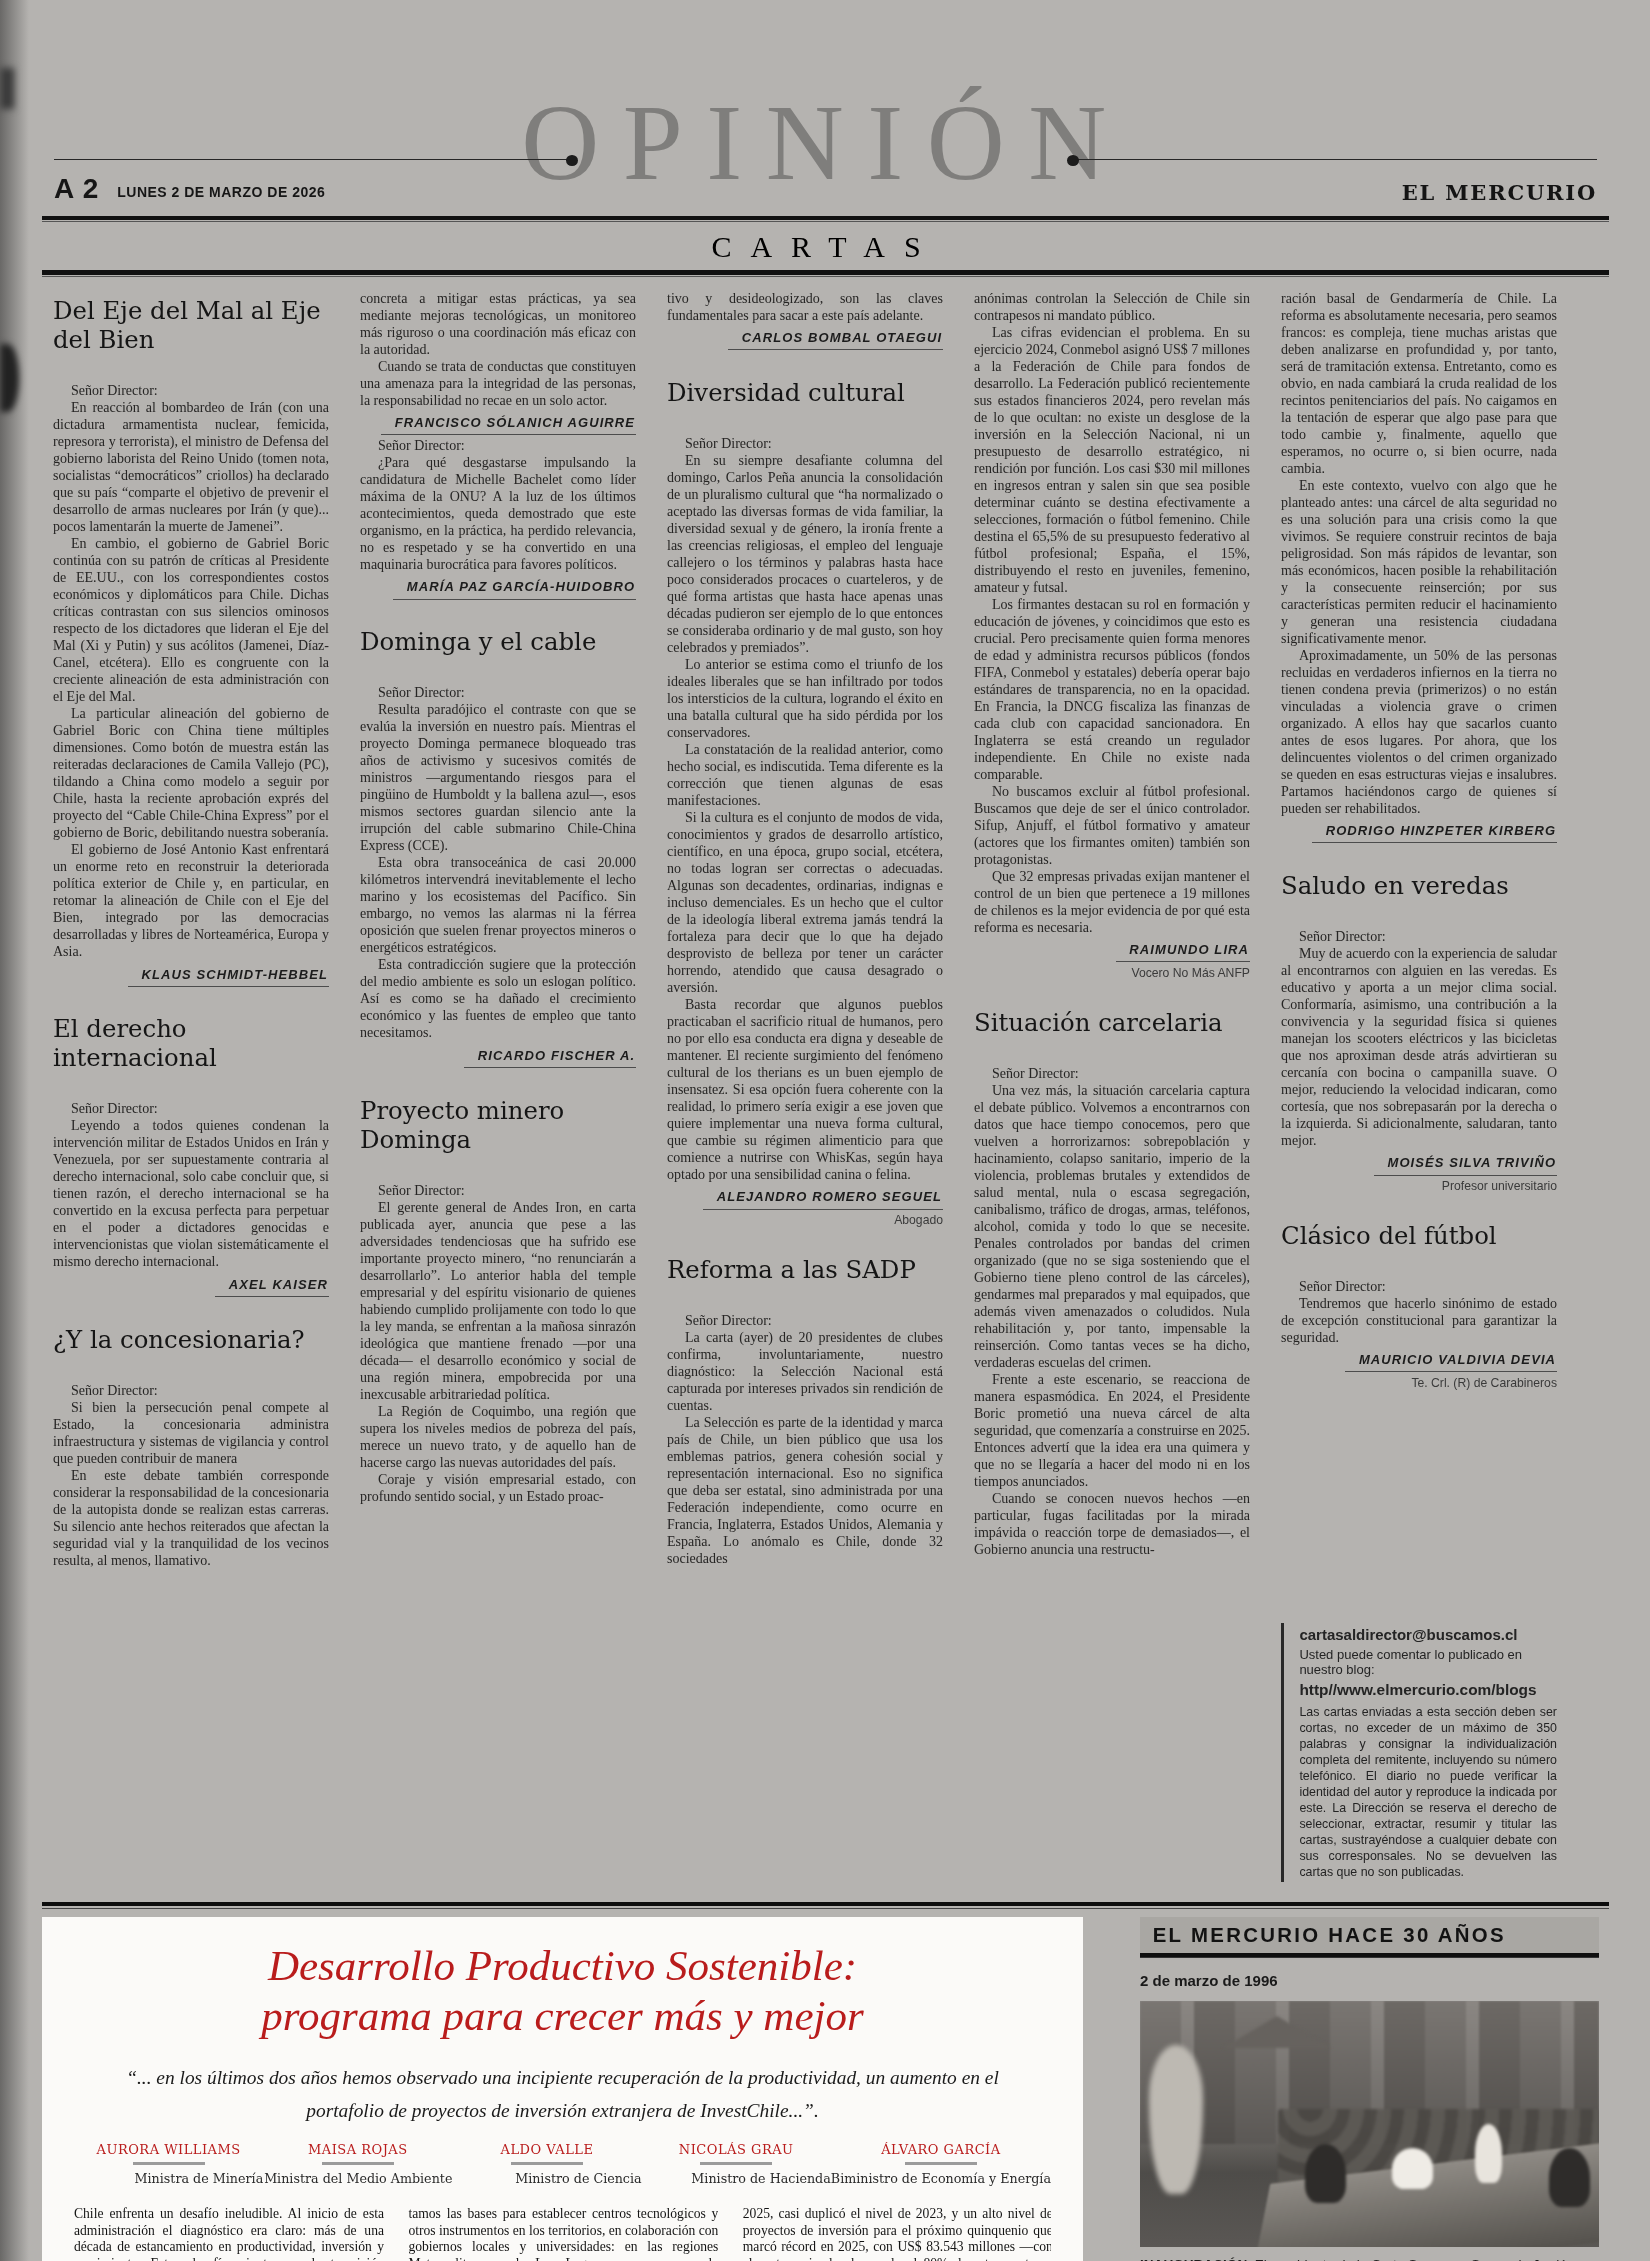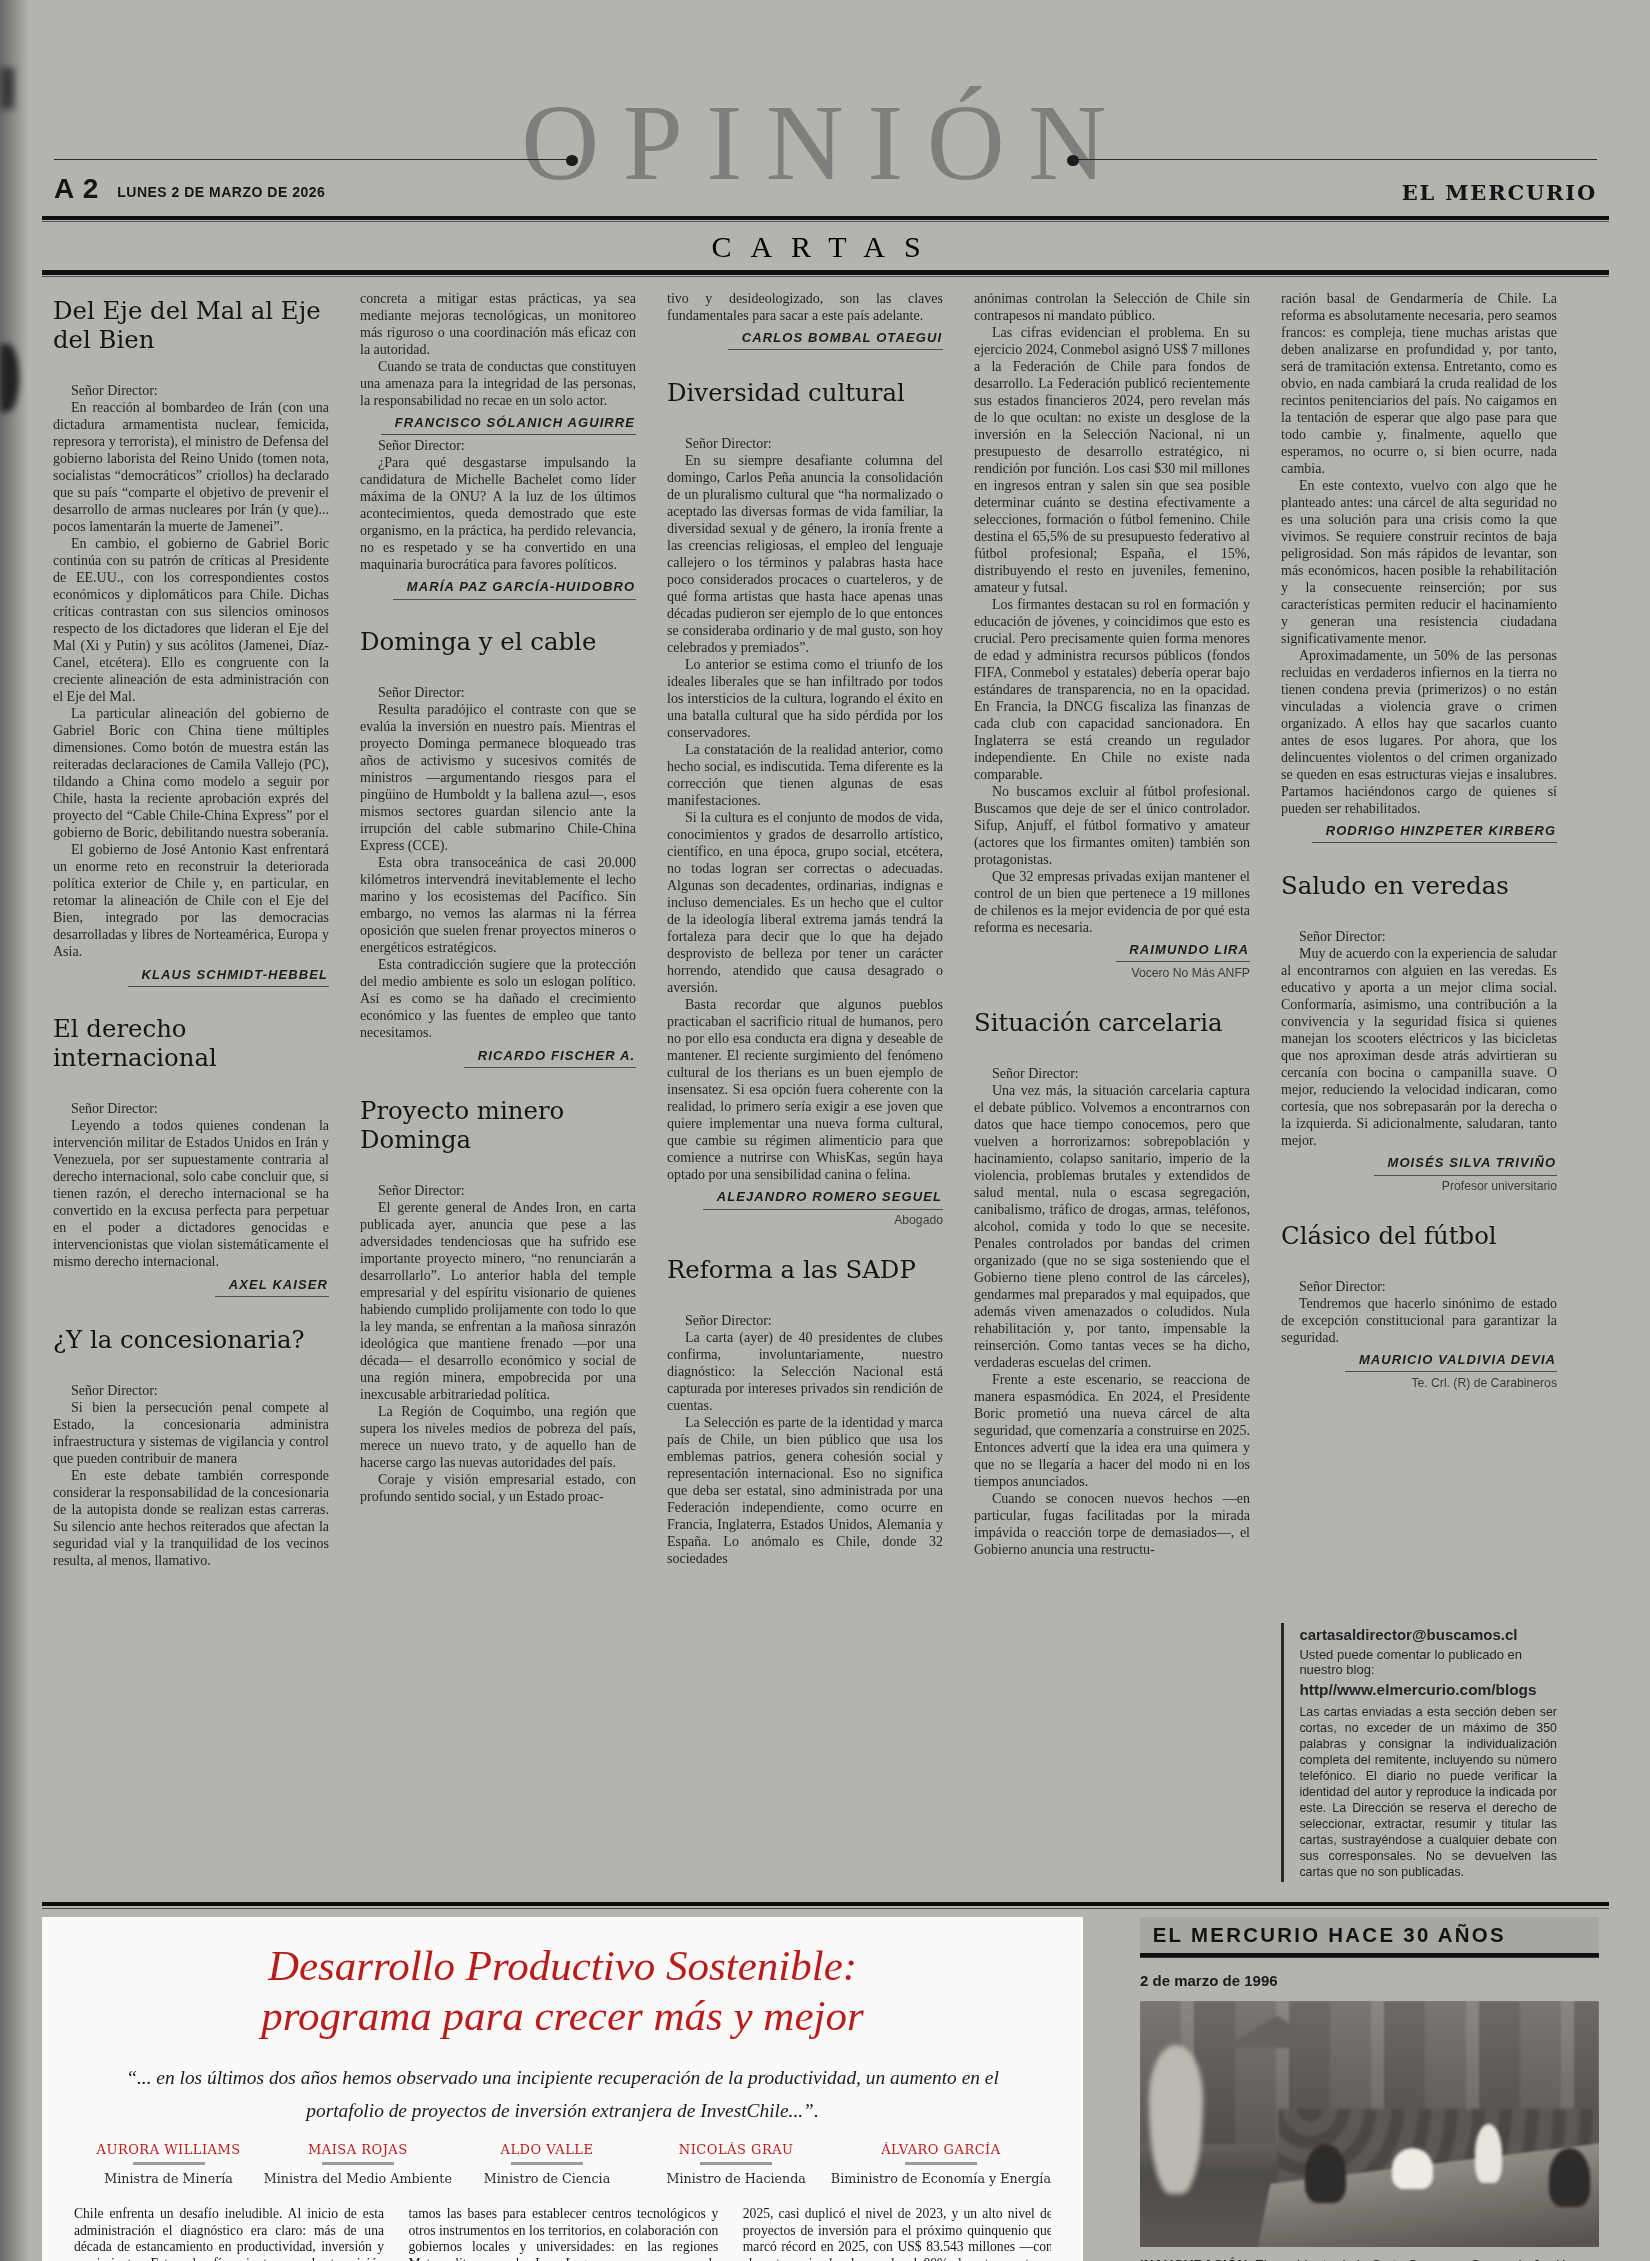--- a/index.html
+++ b/index.html
@@ -64,21 +64,21 @@
 
   .feature{position:absolute;left:42px;top:1917px;width:1041px;height:1168px;
     background:#fbfaf8;box-sizing:border-box;padding:11.8px 32px;overflow:hidden;}
   .f-title{text-align:center;font-family:"Liberation Serif",serif;font-style:italic;font-weight:normal;
     font-size:43px;line-height:50px;color:#b91c1c;margin:11.8px 0 20px;}
   .f-quote{text-align:center;font-style:italic;font-size:19.4px;line-height:33px;color:#1b1b1b;margin:0 13.6px 15.4px;}
   .f-authors{display:flex;margin:0 0 20px;}
   .f-author{flex:1;text-align:center;}
   .f-aname{font-family:"DejaVu Serif",serif;font-size:13px;letter-spacing:0.5px;color:#b91c1c;white-space:nowrap;}
   .f-abar{width:72px;height:2.3px;background:#9b9b9b;margin:5.4px auto 6.3px;}
-  .f-arole{font-family:"DejaVu Serif",serif;font-size:12.7px;color:#2a2a2a;white-space:nowrap;}
+  .f-arole{font-family:"DejaVu Serif",serif;font-size:12.7px;color:#2a2a2a;white-space:nowrap;text-align:right;}
   .f-body{display:flex;gap:24.4px;height:850px;overflow:hidden;}
   .f-col{width:310px;flex:none;overflow:hidden;}
   .f-col p{font-size:13.6px;line-height:16.7px;text-align:justify;text-indent:16.3px;margin:0;color:#141414;}
   .f-col p.flush{text-indent:0;}
 
   
   .rail{position:absolute;left:1140px;top:1917px;width:459px;}
   .rail-bar{background:#a9a7a3;padding:7.2px 4.5px 5.4px 12.7px;font-family:"Liberation Sans",sans-serif;
     font-weight:bold;font-size:20.4px;letter-spacing:2.3px;color:#121212;white-space:nowrap;overflow:hidden;}
   .rail-rule{height:5.9px;background:linear-gradient(#0f0f0f 0 3.6px,transparent 3.6px 4.5px,#333 4.5px 5.4px,transparent 5.4px);}
@@ -199,21 +199,21 @@
       <p class="lp">Si la cultura es el conjunto de modos de vida, conocimientos y grados de desarrollo artístico, científico, en una época, grupo social, etcétera, no todas logran ser correctas o adecuadas. Algunas son decadentes, ordinarias, indignas e incluso demenciales. Es un hecho que el cultor de la ideología liberal extrema jamás tendrá la fortaleza para decir que lo que ha dejado desprovisto de belleza por tener un carácter horrendo, atendido que causa desagrado o aversión.</p>
       <p class="lp">Basta recordar que algunos pueblos practicaban el sacrificio ritual de humanos, pero no por ello esa conducta era digna y deseable de mantener. El reciente surgimiento del fenómeno cultural de los therians es un buen ejemplo de insensatez. Si esa opción fuera coherente con la realidad, lo primero sería exigir a ese joven que quiere implementar una nueva forma cultural, que cambie su régimen alimenticio para que comience a nutrirse con WhisKas, según haya optado por una sensibilidad canina o felina.</p>
       <div class="sigblock">
         <div class="sigwrap">
           <div class="sig">ALEJANDRO ROMERO SEGUEL</div>
         </div>
         <div class="role">Abogado</div>
       </div>
       <h2 class="lh">Reforma a las SADP</h2>
       <p class="lp">Señor Director:</p>
-      <p class="lp">La carta (ayer) de 40 presidentes de clubes confirma, involuntariamente, nuestro diagnóstico: la Selección Nacional está capturada por intereses privados sin rendición de cuentas.</p>
+      <p class="lp">La carta (ayer) de 20 presidentes de clubes confirma, involuntariamente, nuestro diagnóstico: la Selección Nacional está capturada por intereses privados sin rendición de cuentas.</p>
       <p class="lp">La Selección es parte de la identidad y marca país de Chile, un bien público que usa los emblemas patrios, genera cohesión social y representación internacional. Eso no significa que deba ser estatal, sino administrada por una Federación independiente, como ocurre en Francia, Inglaterra, Estados Unidos, Alemania y España. Lo anómalo es Chile, donde 32 sociedades</p>
     </div>
     <div class="col">
       <p class="lp cont">anónimas controlan la Selección de Chile sin contrapesos ni mandato público.</p>
       <p class="lp">Las cifras evidencian el problema. En su ejercicio 2024, Conmebol asignó US$ 7 millones a la Federación de Chile para fondos de desarrollo. La Federación publicó recientemente sus estados financieros 2024, pero revelan más de lo que ocultan: no existe un desglose de la inversión en la Selección Nacional, ni un presupuesto de desarrollo estratégico, ni rendición por función. Los casi $30 mil millones en ingresos entran y salen sin que sea posible determinar cuánto se destina efectivamente a selecciones, formación o fútbol femenino. Chile destina el 65,5% de su presupuesto federativo al fútbol profesional; España, el 15%, distribuyendo el resto en juveniles, femenino, amateur y futsal.</p>
       <p class="lp">Los firmantes destacan su rol en formación y educación de jóvenes, y coincidimos que esto es crucial. Pero precisamente quien forma menores de edad y administra recursos públicos (fondos FIFA, Conmebol y estatales) debería operar bajo estándares de transparencia, no en la opacidad. En Francia, la DNCG fiscaliza las finanzas de cada club con capacidad sancionadora. En Inglaterra se está creando un regulador independiente. En Chile no existe nada comparable.</p>
       <p class="lp">No buscamos excluir al fútbol profesional. Buscamos que deje de ser el único controlador. Sifup, Anjuff, el fútbol formativo y amateur (actores que los firmantes omiten) también son protagonistas.</p>
       <p class="lp">Que 32 empresas privadas exijan mantener el control de un bien que pertenece a 19 millones de chilenos es la mejor evidencia de por qué esta reforma es necesaria.</p>
       <div class="sigblock">
         <div class="sigwrap">

